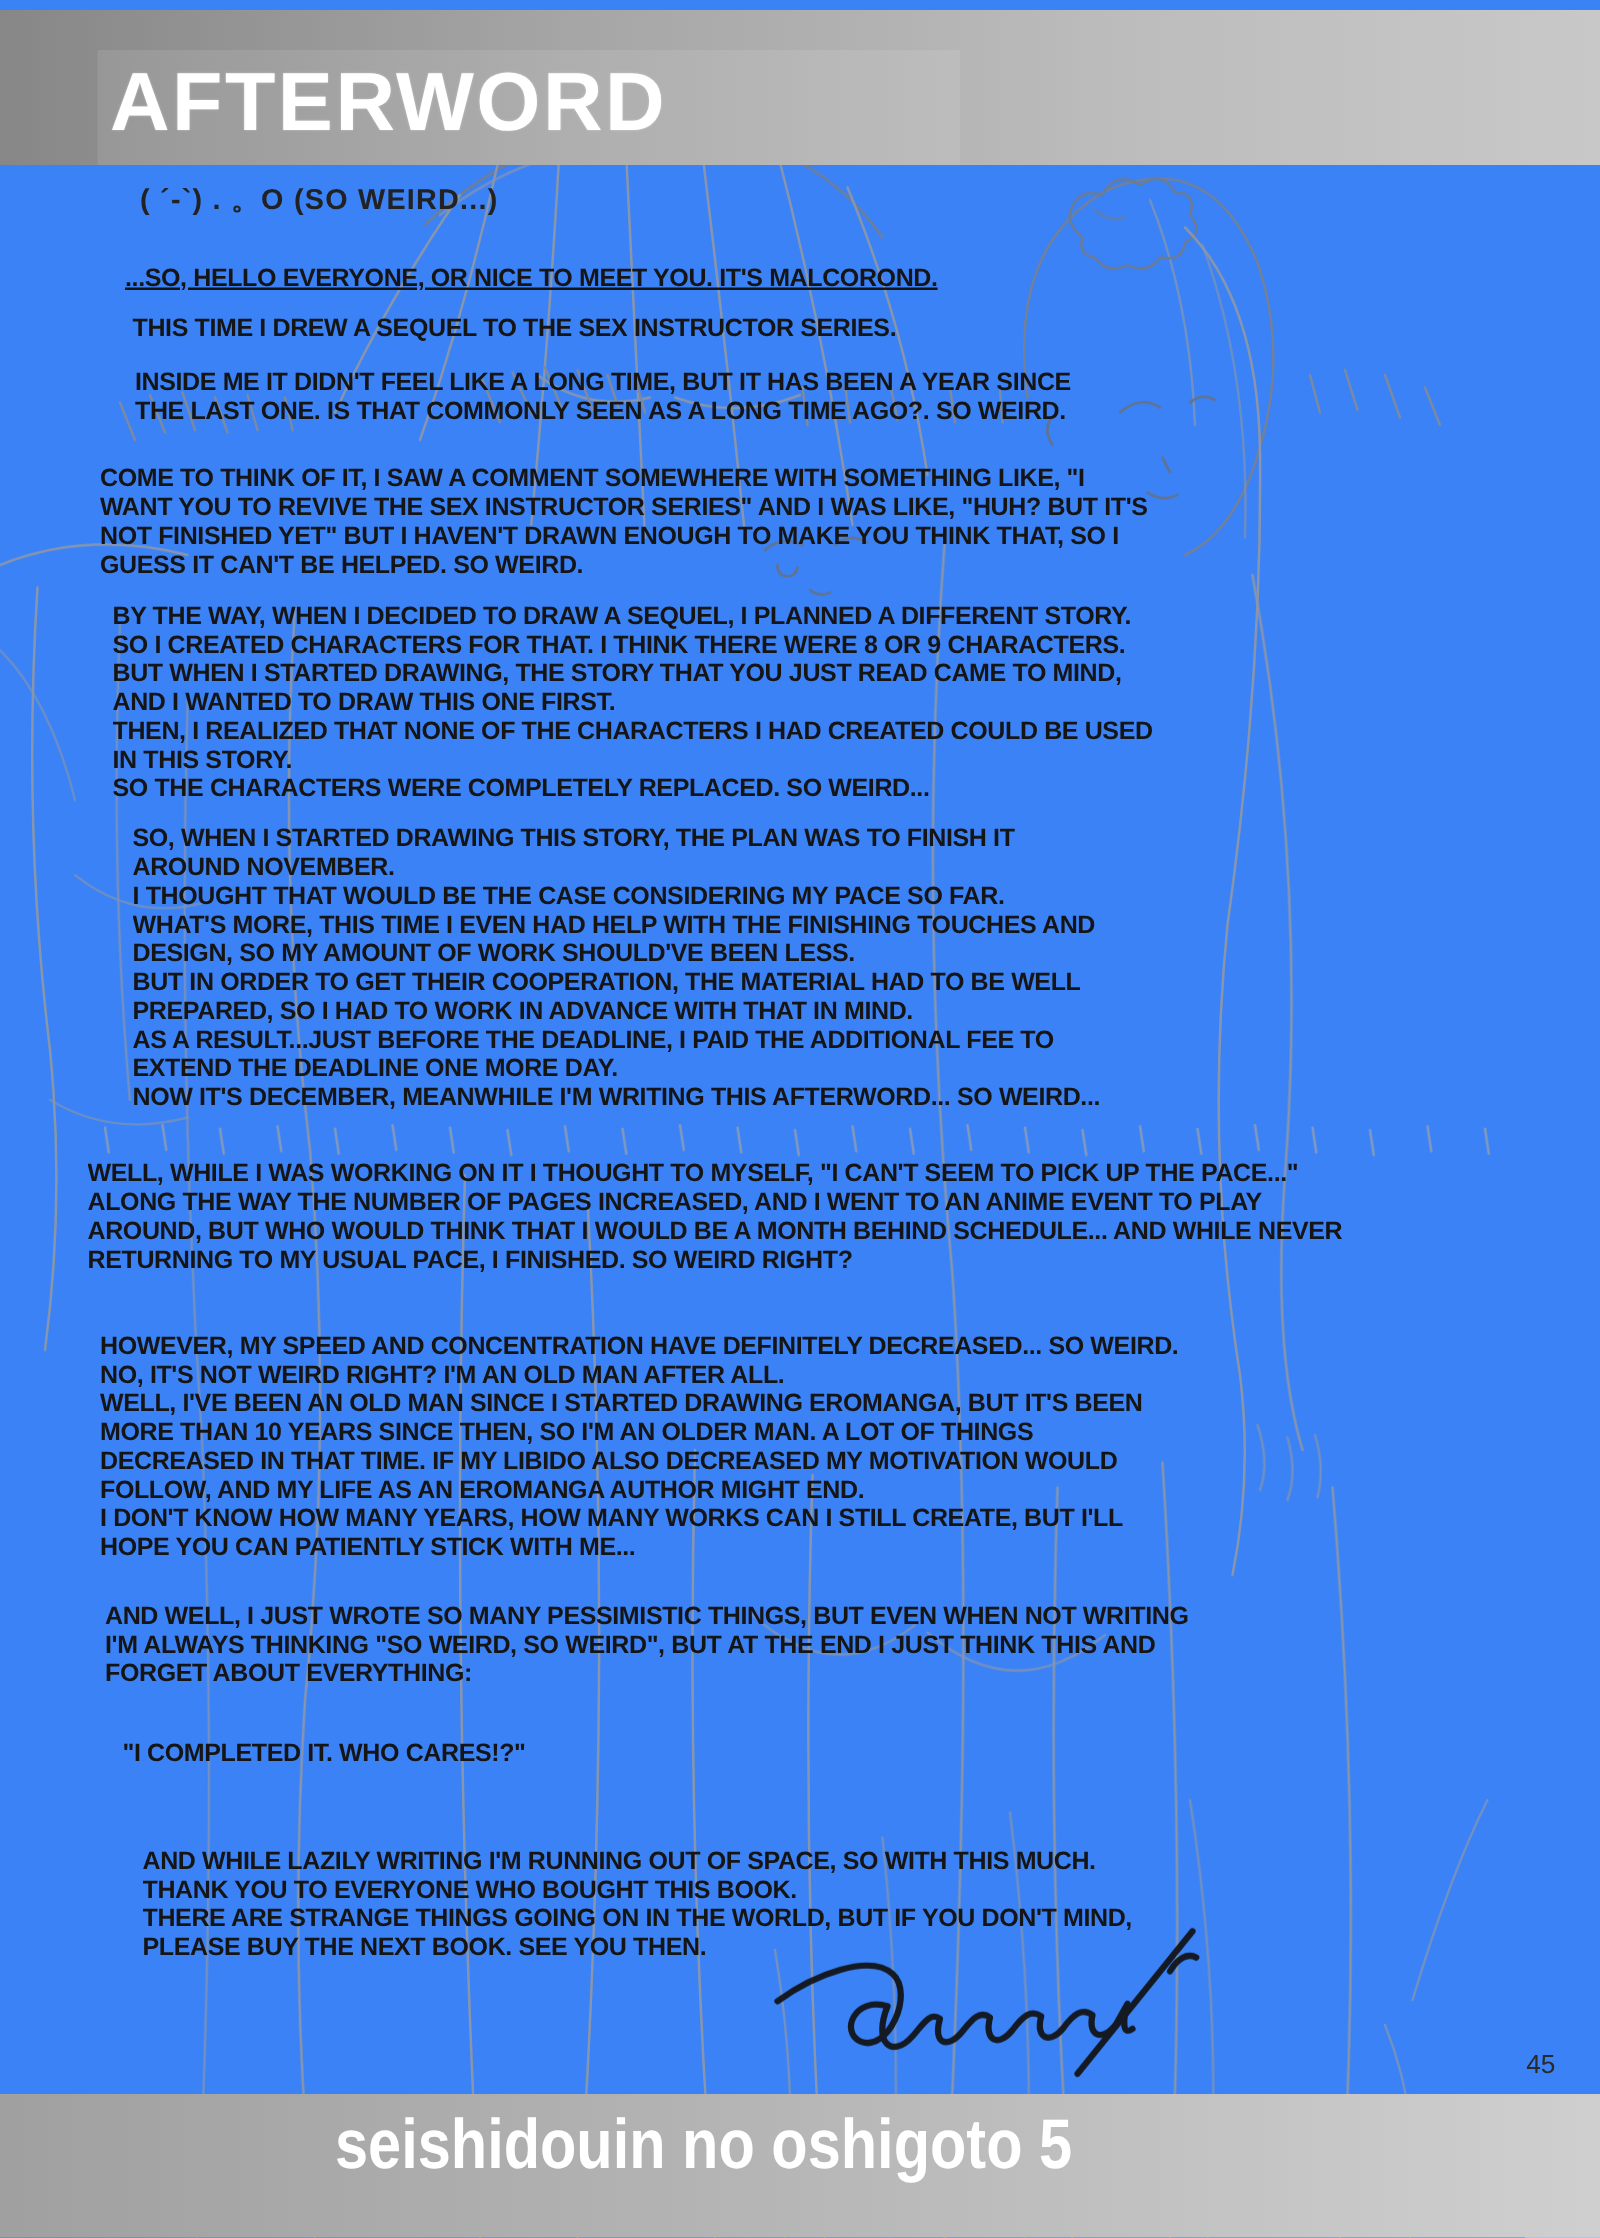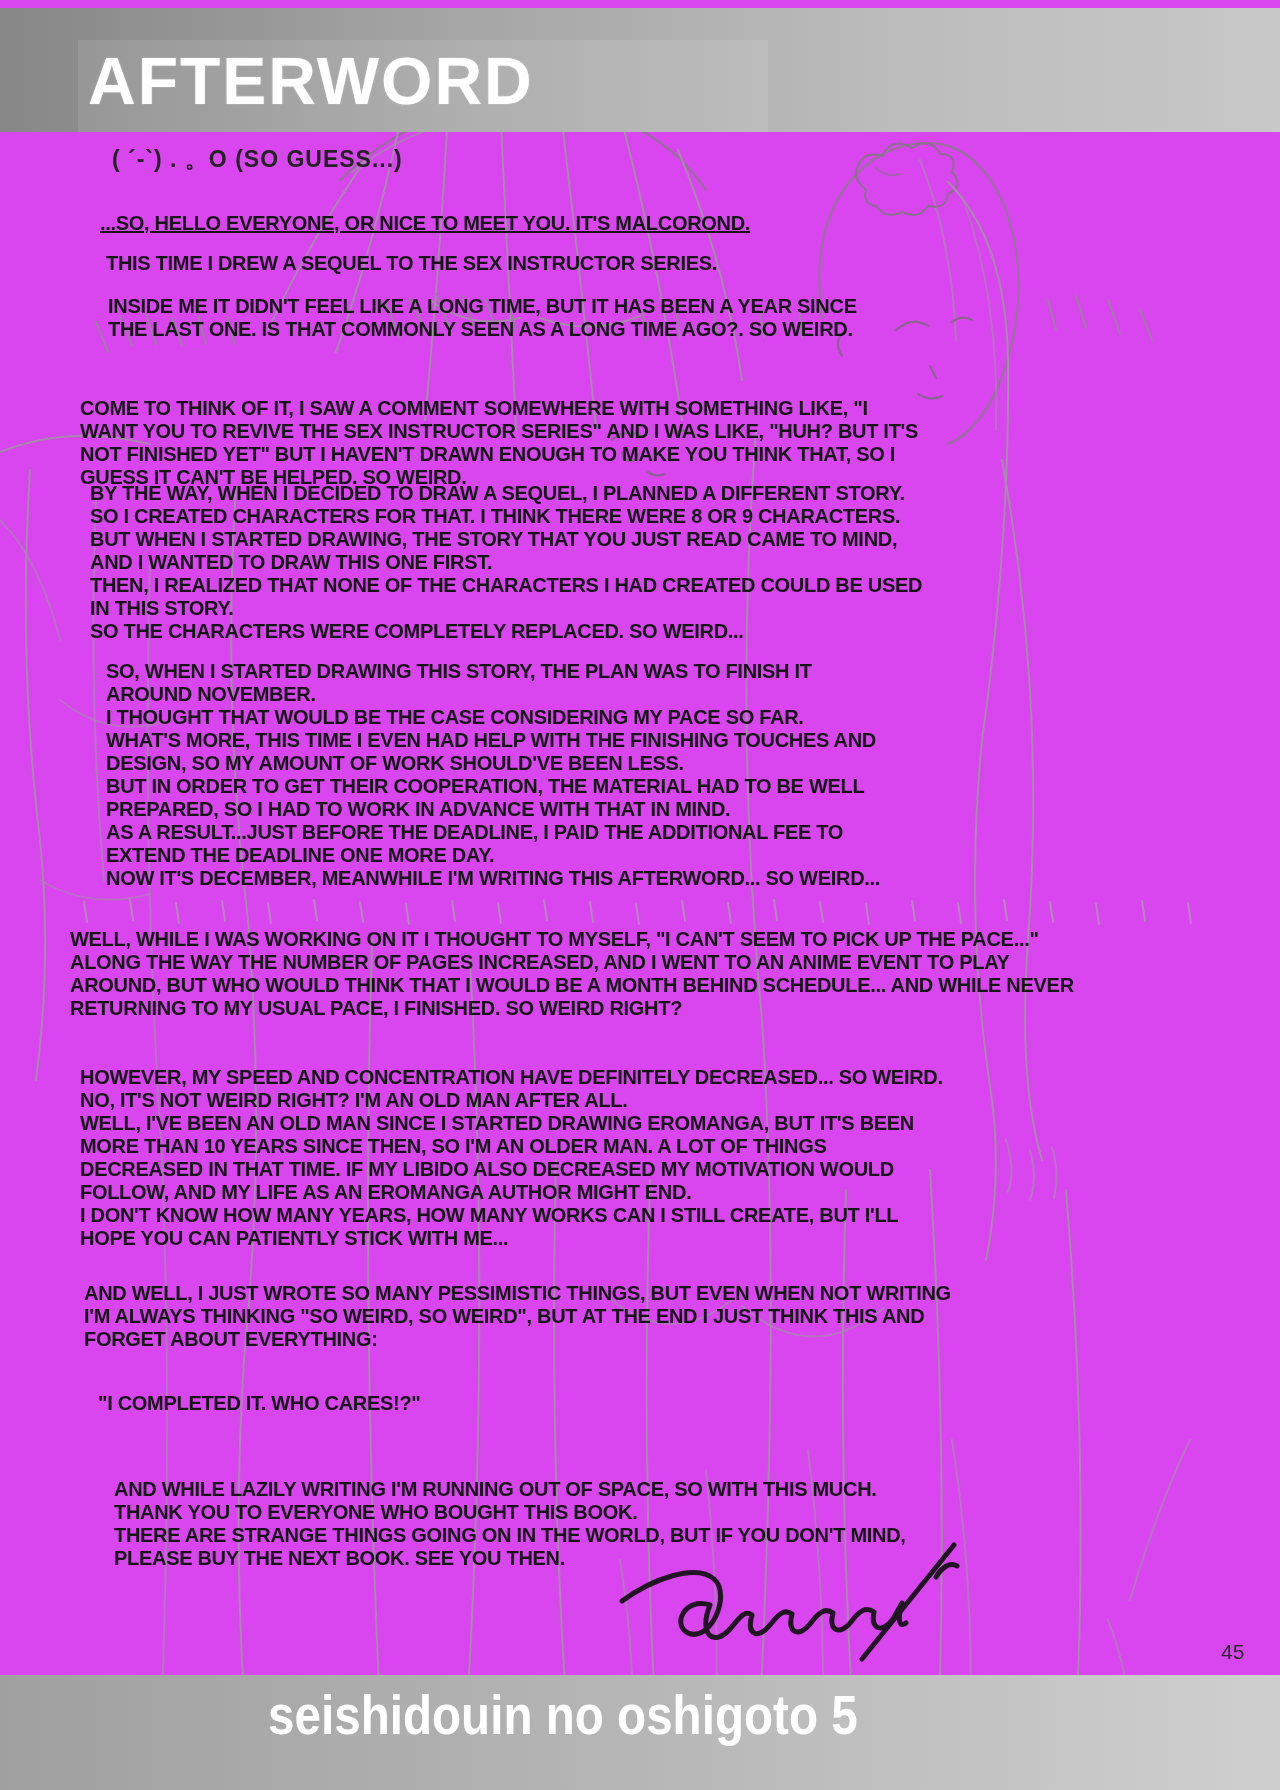--- a/index.html
+++ b/index.html
@@ -1,18 +1,18 @@
 <!DOCTYPE html>
 <html><head>
 <meta charset="utf-8">
 <style>
   html,body{margin:0;padding:0;background:#e8e8e8;}
   .page{
     position:relative;width:1280px;height:1790px;margin:0 auto;
-    background:#d946ef;overflow:hidden;
+    background:#3b82f6;overflow:hidden;
     font-family:"Liberation Sans","DejaVu Sans",sans-serif;
   }
   
   .header-bar{
     position:absolute;left:0;top:8px;width:1280px;height:124px;
     background:linear-gradient(90deg,#878787 0%,#a5a5a5 35%,#bcbcbc 70%,#c8c8c8 100%);
   }
   .header-highlight{
     position:absolute;left:78px;top:32px;width:690px;height:92px;
     background:rgba(255,255,255,0.10);
@@ -182,27 +182,27 @@
       <path d="M808 1450 Q830 1630 820 1790" opacity="0.7"></path>
       <path d="M952 1440 Q980 1620 966 1790" opacity="0.7"></path>
     </g>
   </svg>
 
   <div class="header-bar">
     <div class="header-highlight"></div>
   </div>
   <div class="header-title">AFTERWORD</div>
 
-  <div class="thought">( ´-`) . 。O (SO GUESS...)</div>
+  <div class="thought">( ´-`) . 。O (SO WEIRD...)</div>
 
   <div class="para" style="left:100px;top:212px;text-decoration:underline;">...SO, HELLO EVERYONE, OR NICE TO MEET YOU. IT'S MALCOROND.</div>
   <div class="para" style="left:106px;top:252px;">THIS TIME I DREW A SEQUEL TO THE SEX INSTRUCTOR SERIES.</div>
   <div class="para" style="left:108px;top:295px;">INSIDE ME IT DIDN'T FEEL LIKE A LONG TIME, BUT IT HAS BEEN A YEAR SINCE
 THE LAST ONE. IS THAT COMMONLY SEEN AS A LONG TIME AGO?. SO WEIRD.</div>
-  <div class="para" style="left:80px;top:372px;margin-top:25px;">COME TO THINK OF IT, I SAW A COMMENT SOMEWHERE WITH SOMETHING LIKE, "I
+  <div class="para" style="left:80px;top:372px;">COME TO THINK OF IT, I SAW A COMMENT SOMEWHERE WITH SOMETHING LIKE, "I
 WANT YOU TO REVIVE THE SEX INSTRUCTOR SERIES" AND I WAS LIKE, "HUH? BUT IT'S
 NOT FINISHED YET" BUT I HAVEN'T DRAWN ENOUGH TO MAKE YOU THINK THAT, SO I
 GUESS IT CAN'T BE HELPED. SO WEIRD.</div>
   <div class="para" style="left:90px;top:482px;">BY THE WAY, WHEN I DECIDED TO DRAW A SEQUEL, I PLANNED A DIFFERENT STORY.
 SO I CREATED CHARACTERS FOR THAT. I THINK THERE WERE 8 OR 9 CHARACTERS.
 BUT WHEN I STARTED DRAWING, THE STORY THAT YOU JUST READ CAME TO MIND,
 AND I WANTED TO DRAW THIS ONE FIRST.
 THEN, I REALIZED THAT NONE OF THE CHARACTERS I HAD CREATED COULD BE USED
 IN THIS STORY.
 SO THE CHARACTERS WERE COMPLETELY REPLACED. SO WEIRD...</div>

